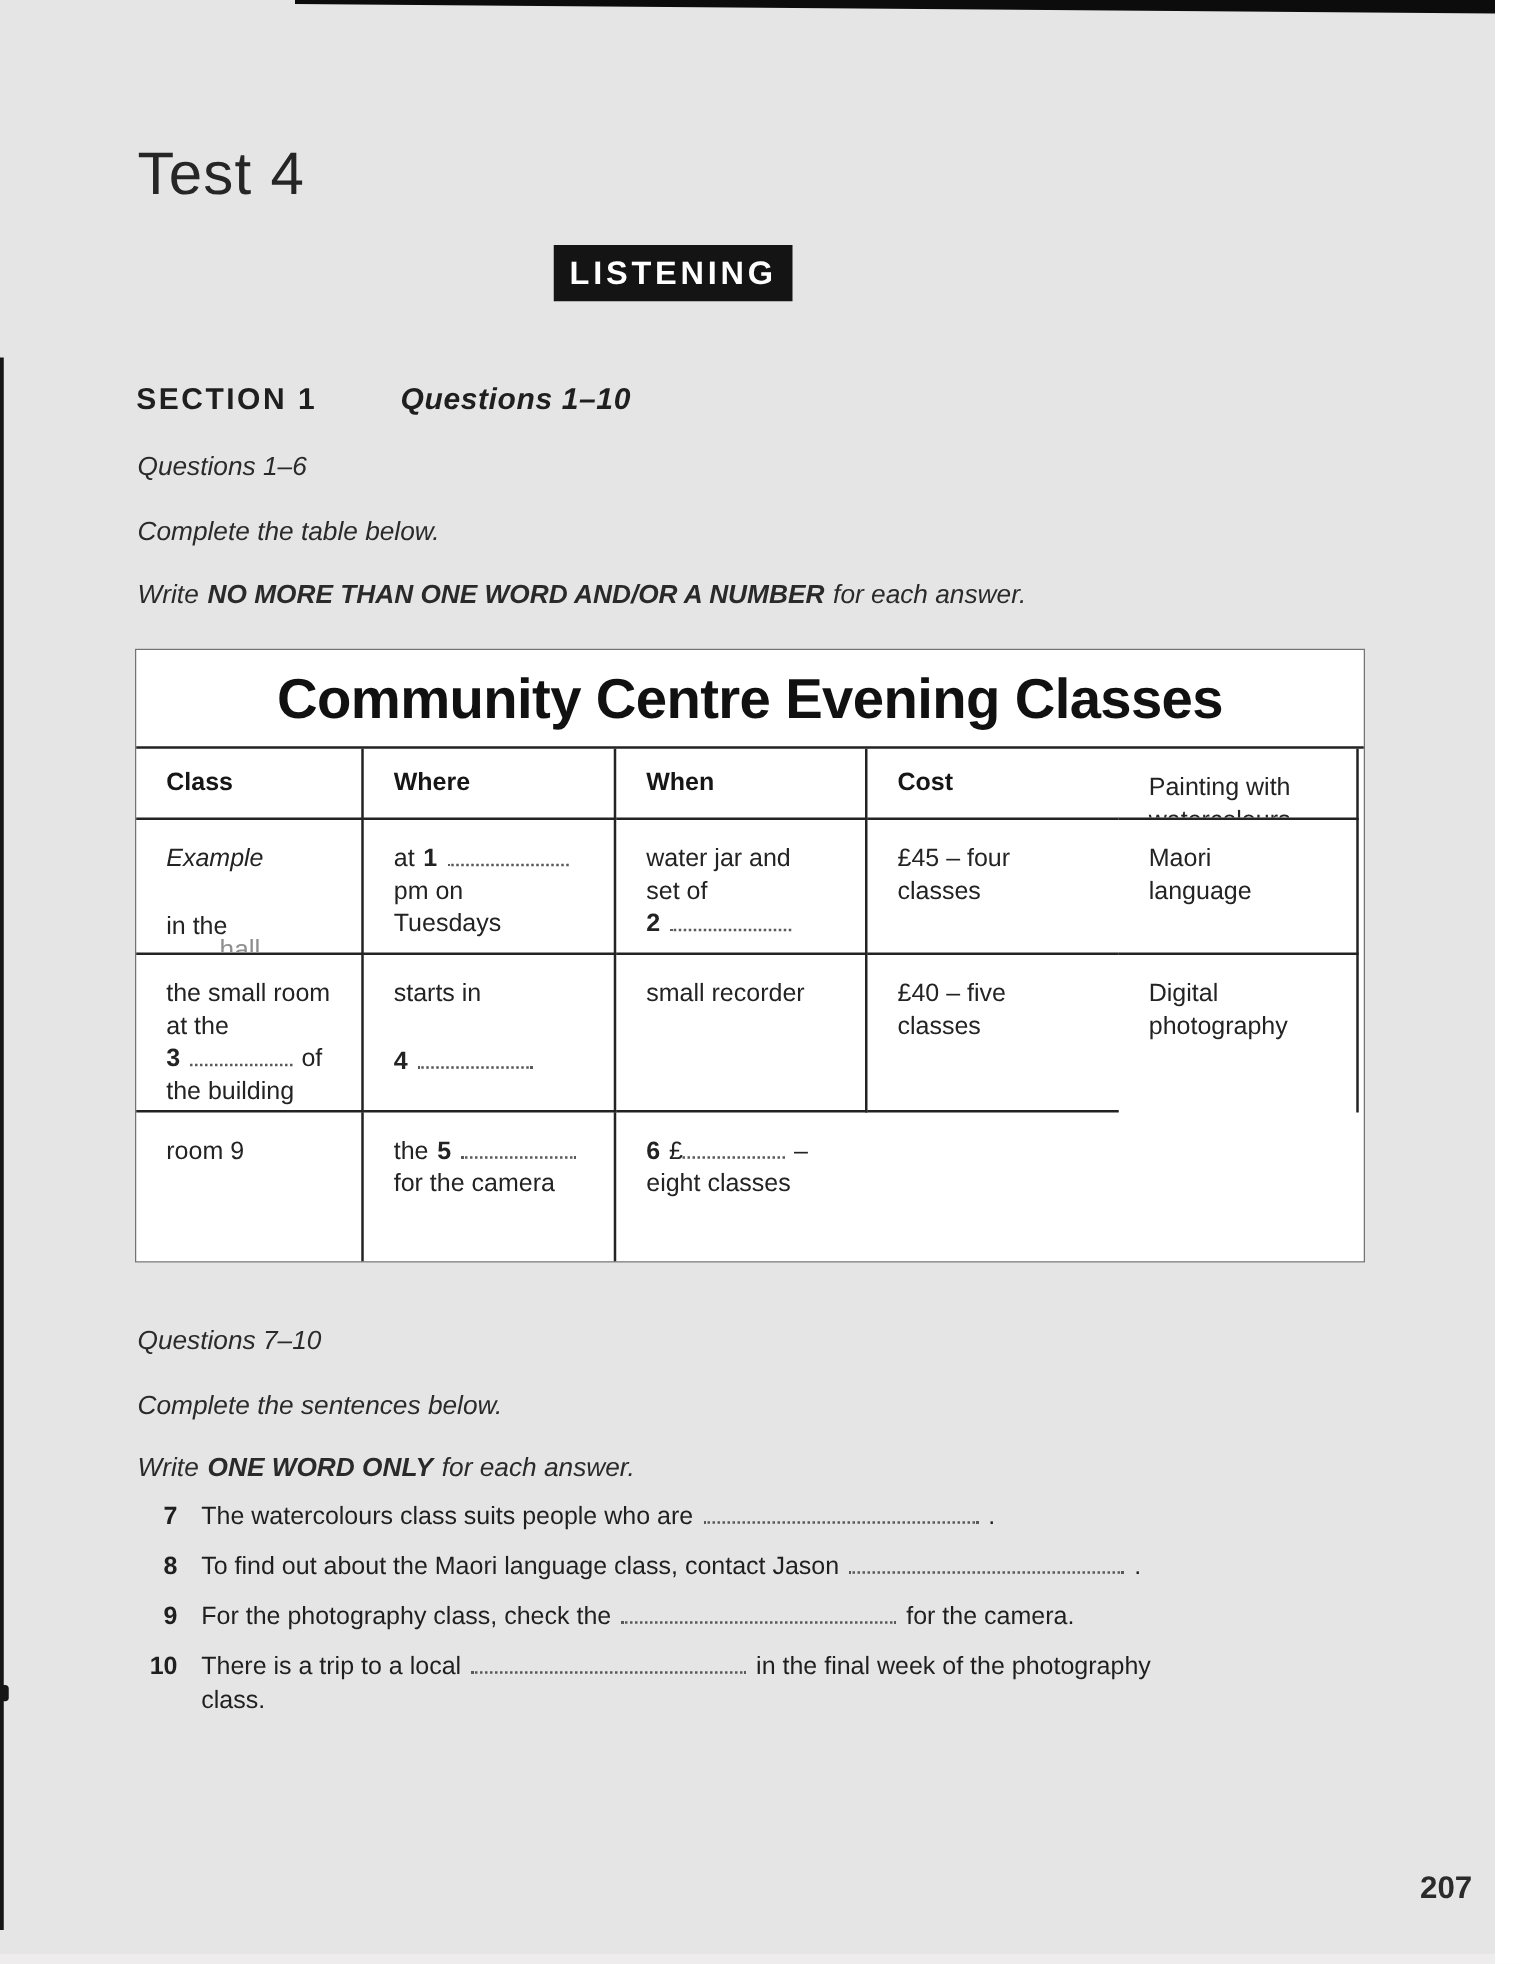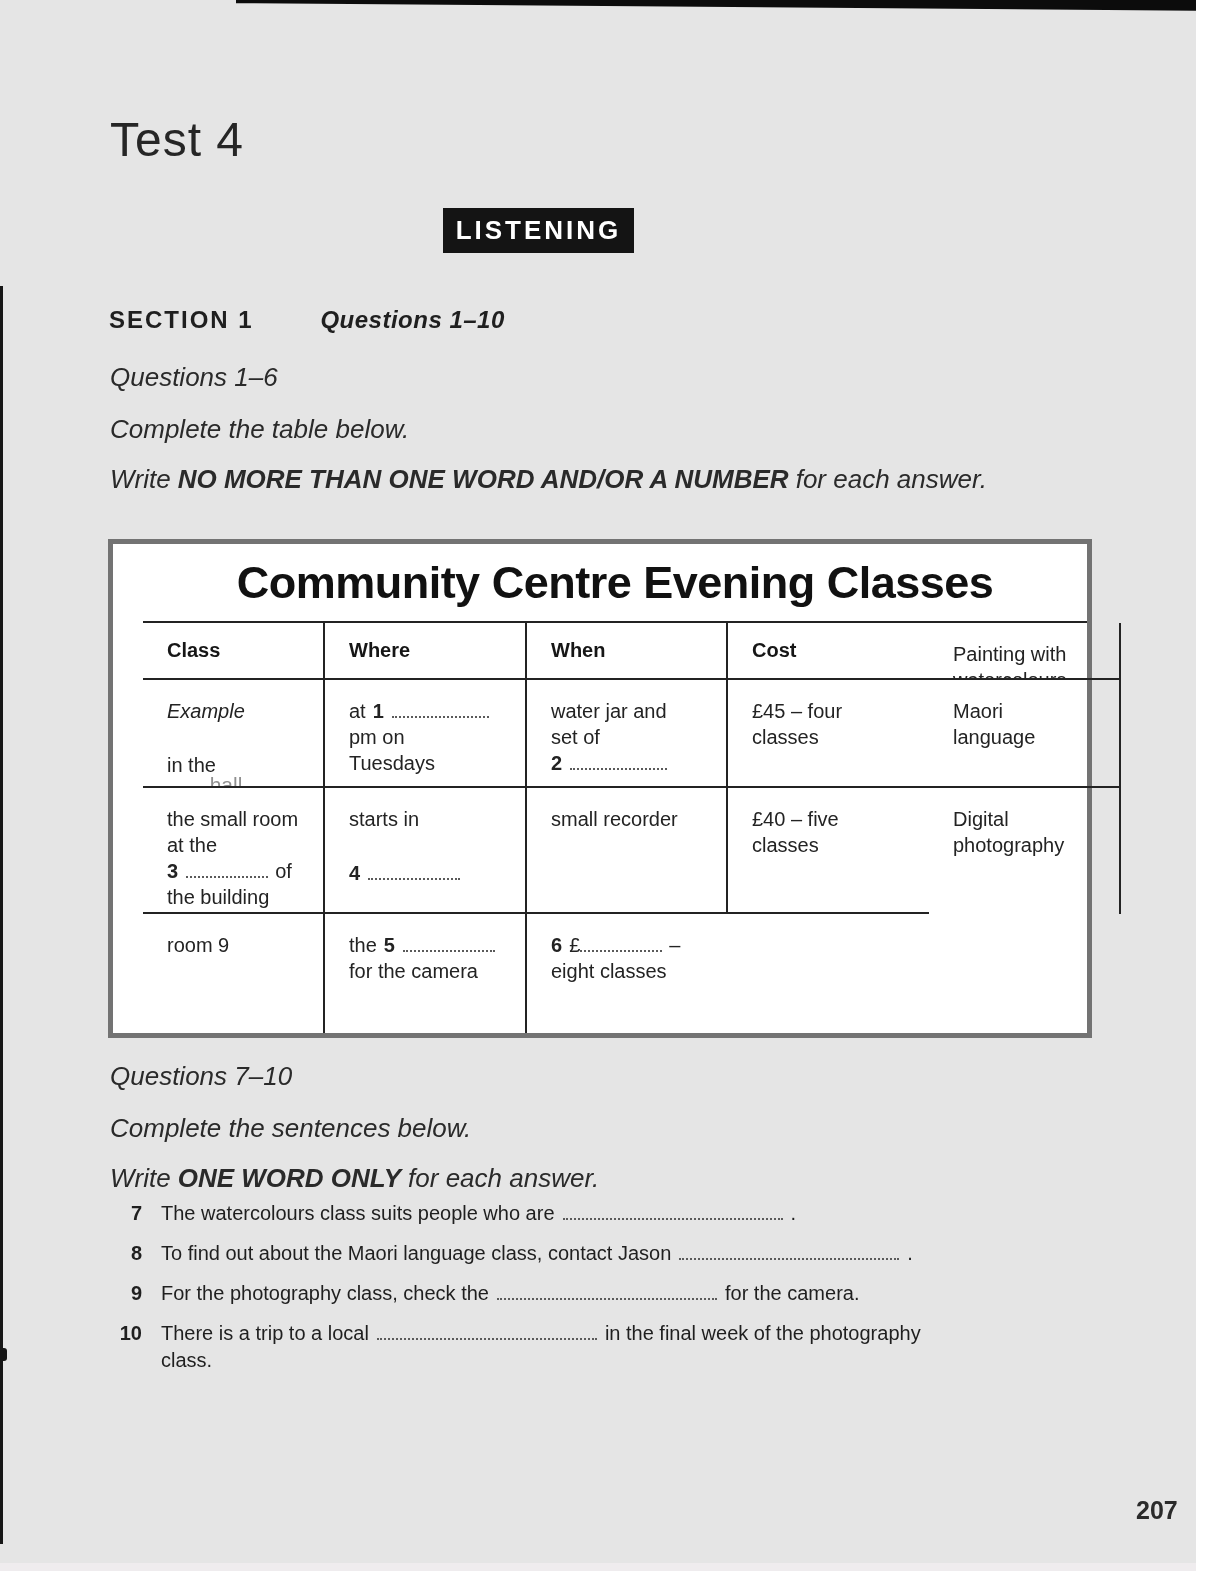--- a/index.html
+++ b/index.html
@@ -9,40 +9,40 @@
   
   .top-bar{position:absolute;left:236px;top:-3px;width:995px;height:14px;background:#0c0c0c;
            transform:rotate(0.45deg);transform-origin:100% 50%;}
   .left-edge{position:absolute;left:0;top:286px;width:3px;height:1258px;background:#161616;}
   .left-tick{position:absolute;left:0;top:1348px;width:7px;height:13px;background:#161616;border-radius:0 3px 3px 0;}
   .bottom-strip{position:absolute;left:0;top:1563px;width:100%;height:8px;background:#efecee;}
 
   .test-title{position:absolute;left:110px;top:112px;margin:0;font-size:48px;font-weight:400;
               letter-spacing:1px;color:#262626;}
 
-  .banner{position:absolute;left:443px;top:208px;width:191px;height:45px;background:#141414;
+  .banner{position:absolute;left:443px;top:196px;width:191px;height:45px;background:#141414;
           display:flex;align-items:center;justify-content:center;}
   .banner span{color:#ffffff;font-weight:700;font-size:26px;letter-spacing:3px;}
 
   .section-row{position:absolute;left:109px;top:306px;font-size:24px;}
   .section-label{font-weight:700;letter-spacing:2px;}
   .section-range{font-weight:700;font-style:italic;margin-left:60px;letter-spacing:0.5px;}
 
-  .italic-line{position:absolute;left:110px;font-style:italic;font-size:26px;color:#2a2a2a;}
+  .italic-line{position:absolute;left:110px;font-style:italic;font-size:21px;color:#2a2a2a;}
   .pos-q16{top:362px;}
   .pos-complete1{top:414px;}
   .pos-write1{top:464px;}
   .pos-q710{top:1061px;}
   .pos-complete2{top:1113px;}
   .pos-write2{top:1163px;}
   .bi{font-weight:700;margin:0 7px;}
 
   
-  .ccec-table{position:absolute;left:108px;top:539px;width:984px;border:5px solid #737373;
-              background:#fff;box-sizing:border-box;padding-left:30px;}
+  .ccec-table{position:absolute;left:108px;top:519px;width:984px;border:1px solid #737373;
+              background:#fff;box-sizing:border-box;}
   .table-title{height:77px;border-bottom:2px solid #232323;display:flex;align-items:center;
                justify-content:center;font-weight:700;font-size:45px;letter-spacing:-0.5px;color:#111;}
   .grid{display:grid;grid-template-columns:182px 202px 201px 201px 192px;
         grid-template-rows:57px 108px 126px 119px;}
   .hcell{display:flex;align-items:center;padding-left:24px;font-weight:700;font-size:20px;color:#161616;
          border-right:2px solid #232323;border-bottom:2px solid #232323;box-sizing:border-box;}
   .cell{padding:18px 8px 0 24px;font-size:20px;line-height:26px;color:#232323;
         border-right:2px solid #232323;border-bottom:2px solid #232323;box-sizing:border-box;overflow:hidden;}
   .c5{border-right:none !important;}
   .nbb{border-bottom:none !important;}

